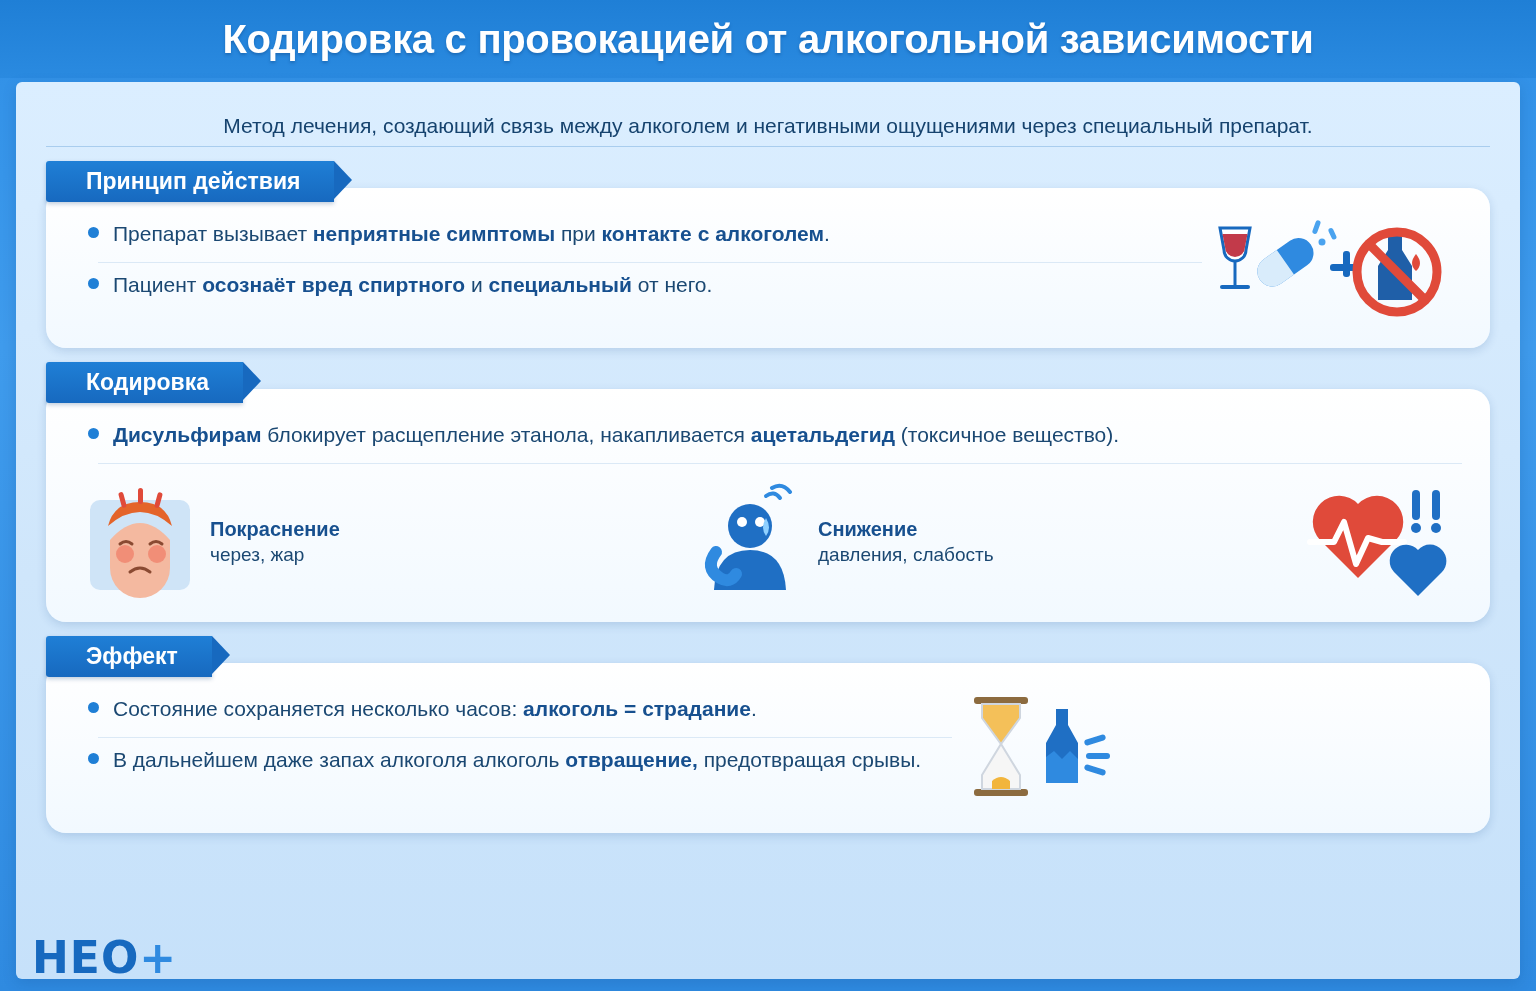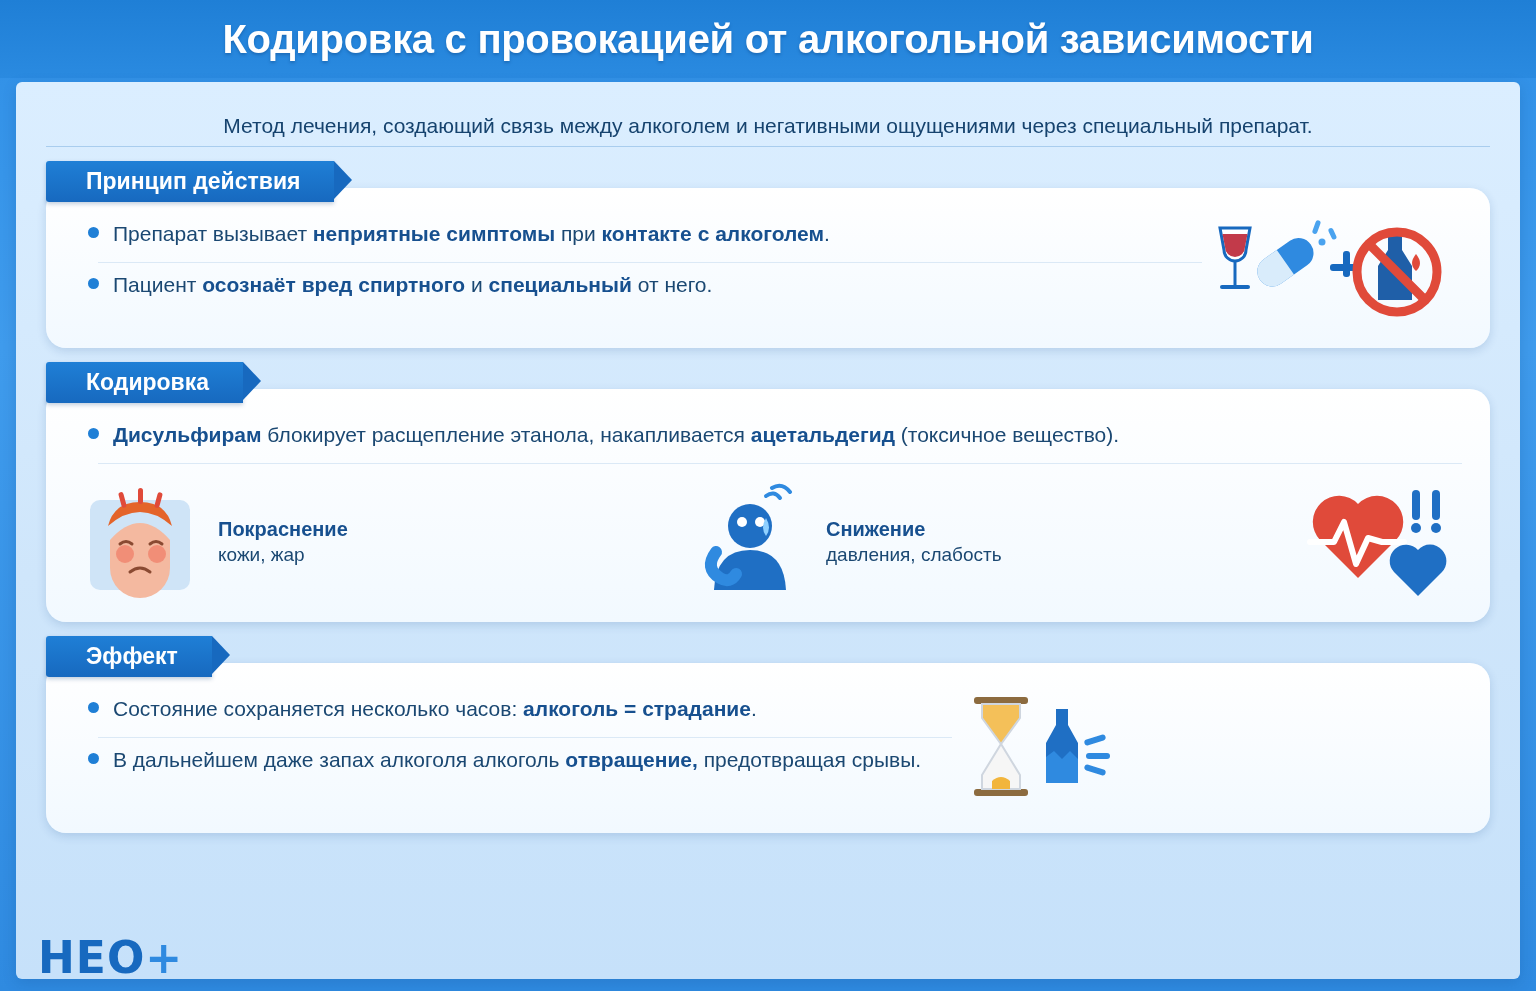--- a/index.html
+++ b/index.html
@@ -88,27 +88,27 @@
     width:11px;height:11px;border-radius:50%;
     background:#1f7fd6;flex:0 0 11px;margin:7px 14px 0 14px;
   }
   .b{font-weight:bold;color:#17508f;}
   .sep{height:1px;background:#dbe9f6;margin:2px 0 8px 24px;}
   
   .symptoms{
     display:flex;align-items:center;justify-content:space-between;
     margin-top:14px;padding:4px 6px 0 6px;
   }
-  .sym{display:flex;align-items:center;gap:18px;width:25%;}
+  .sym{display:flex;align-items:center;gap:10px;width:25%;}
   .sym .txt{font-size:19px;color:#1b4872;line-height:1.28;}
   .sym .txt .t1{font-weight:bold;color:#17508f;display:block;font-size:20px;}
   .art{flex:0 0 auto;}
   
   .logo{
-    position:absolute;left:38px;bottom:8px;
+    position:absolute;left:32px;bottom:8px;
     font-size:44px;font-weight:bold;color:#1769bf;
     letter-spacing:1px;
     font-family:"DejaVu Sans", sans-serif;
   }
   .logo .plus{color:#2f8ae0;}
   .art-right{margin-left:auto;padding-right:10px;}
 </style>
 </head>
 <body>
 
@@ -210,21 +210,21 @@
               <path d="M70 62 q6 -5 12 0" stroke="#8a4a32" stroke-width="3" fill="none" stroke-linecap="round"></path>
               <path d="M50 90 q10 -8 20 0" stroke="#8a4a32" stroke-width="3" fill="none" stroke-linecap="round"></path>
               <g fill="#e04a3a">
                 <rect x="40" y="10" width="5" height="16" rx="2.5" transform="rotate(-15 42 18)"></rect>
                 <rect x="58" y="6" width="5" height="16" rx="2.5"></rect>
                 <rect x="76" y="10" width="5" height="16" rx="2.5" transform="rotate(15 78 18)"></rect>
               </g>
             </svg>
             <div class="txt">
               <span class="t1">Покраснение</span>
-              <span>кожи, жар</span>
+              <span>через, жар</span>
             </div>
           </div>
 
           <div class="sym">
             <svg width="120" height="120" viewBox="0 0 120 120">
               <circle cx="62" cy="44" r="22" fill="#1f6fc4"></circle>
               <path d="M26 108 q2 -40 36 -40 q34 0 36 40z" fill="#1f6fc4"></path>
               <path d="M28 70 q-12 16 4 26 q10 6 16 -4" fill="none" stroke="#2f8ae0" stroke-width="12" stroke-linecap="round"></path>
               <circle cx="54" cy="40" r="5" fill="#ffffff"></circle>
               <circle cx="72" cy="40" r="5" fill="#ffffff"></circle>

